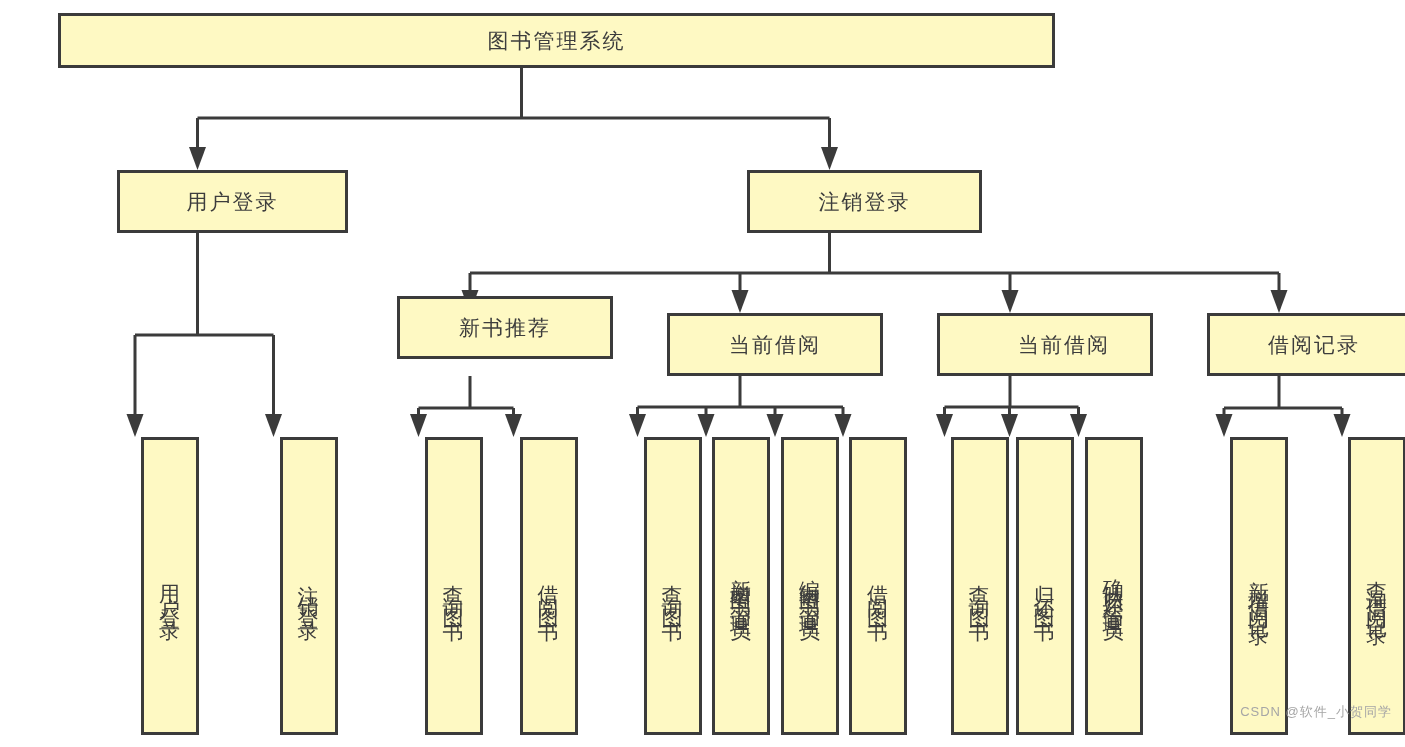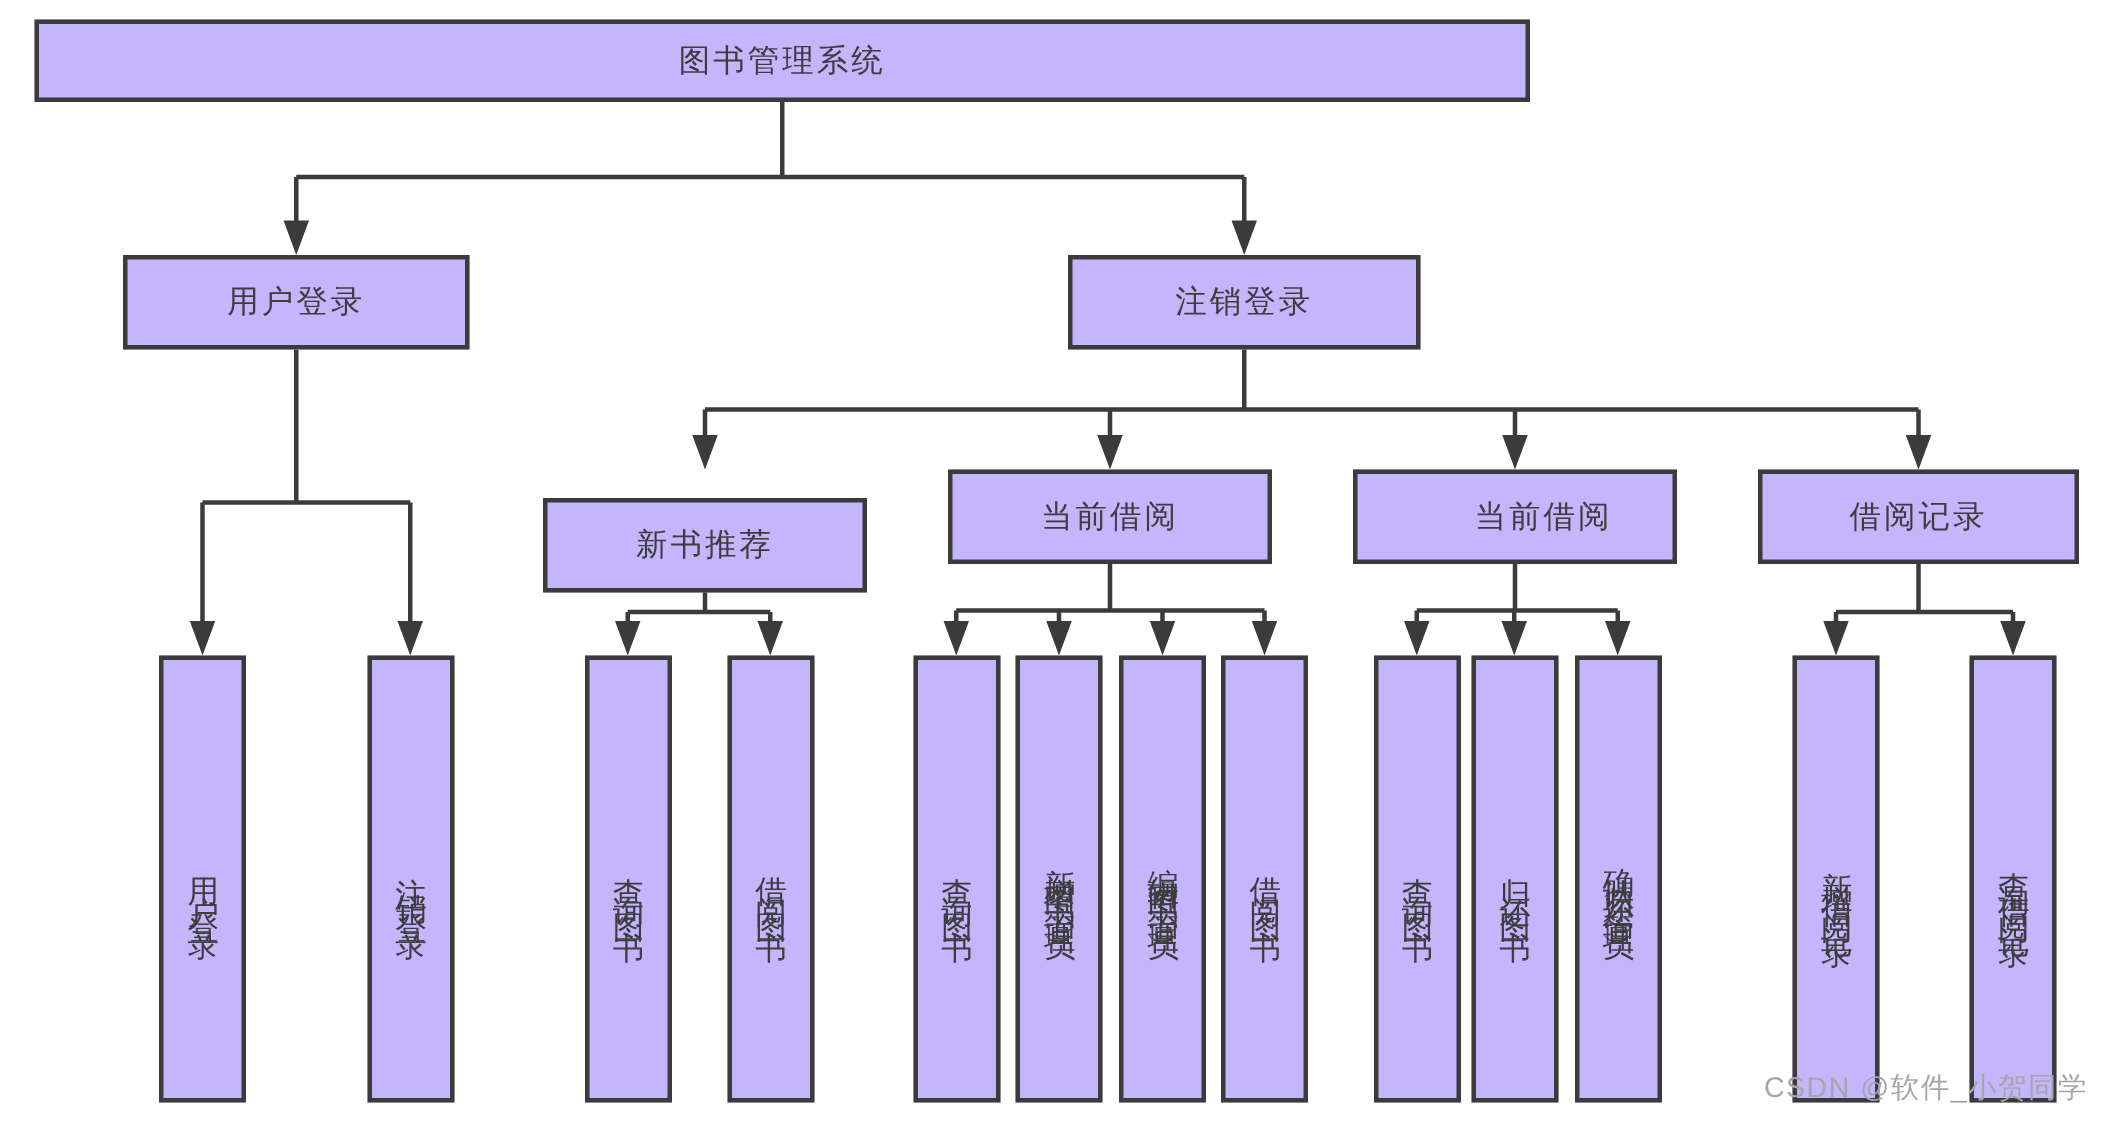--- a/index.html
+++ b/index.html
@@ -32,43 +32,44 @@
     fill: none;
     stroke: var(--line);
     stroke-width: 3;
   }
   svg.connectors polygon {
     fill: var(--line);
     stroke: none;
   }
   .box {
     position: absolute;
-    background: #c4b5fd;
+    background: #fef9c3;
     border: 3px solid var(--line);
     color: var(--text);
     display: flex;
     align-items: center;
     justify-content: center;
     font-size: 21px;
     line-height: 1;
+    margin-left: 35px;
   }
   .box.h { letter-spacing: 2px; white-space: nowrap; }
   .box.v span {
     writing-mode: vertical-rl;
     text-orientation: mixed;
     display: block;
   }
   .box.v span.ls4  { letter-spacing: 12px; margin-bottom: -12px; }
   .box.v span.ls6  { letter-spacing: 9px;  margin-bottom: -9px; }
   .box.v span.ls10 { letter-spacing: 6px;  margin-bottom: -6px; }
   .watermark {
     position: absolute;
     right: 13px;
-    bottom: 9px;
-    font-size: 19px;
+    bottom: 26px;
+    font-size: 13px;
     letter-spacing: 1px;
     color: var(--watermark);
     white-space: nowrap;
     z-index: 5;
   }
 </style>
 </head>
 <body>
 
 <div class="canvas">
@@ -104,21 +105,21 @@
       <polygon points="1215.5,414 1232.5,414 1224,437"></polygon>
       <polygon points="1333.5,414 1350.5,414 1342,437"></polygon>
     </g>
   </svg>
 
   <div class="box h" style="left:23px; top:13px; width:997px; height:55px;">图书管理系统</div>
 
   <div class="box h" style="left:82px; top:170px; width:231px; height:63px;">用户登录</div>
   <div class="box h" style="left:712px; top:170px; width:235px; height:63px;">注销登录</div>
 
-  <div class="box h" style="left:362px; top:332px; width:216px; height:63px;">新书推荐</div>
+  <div class="box h" style="left:362px; top:296px; width:216px; height:63px;">新书推荐</div>
   <div class="box h" style="left:632px; top:313px; width:216px; height:63px;">当前借阅</div>
   <div class="box h" style="left:902px; top:313px; width:216px; height:63px;padding-left:38px;">当前借阅</div>
   <div class="box h" style="left:1172px; top:313px; width:214px; height:63px;">借阅记录</div>
 
   <div class="box v" style="left:106px; top:437px; width:58px; height:298px;">
     <span class="ls4">用户登录</span>
   </div>
   <div class="box v" style="left:244.5px; top:437px; width:58px; height:298px;">
     <span class="ls4">注销登录</span>
   </div>

